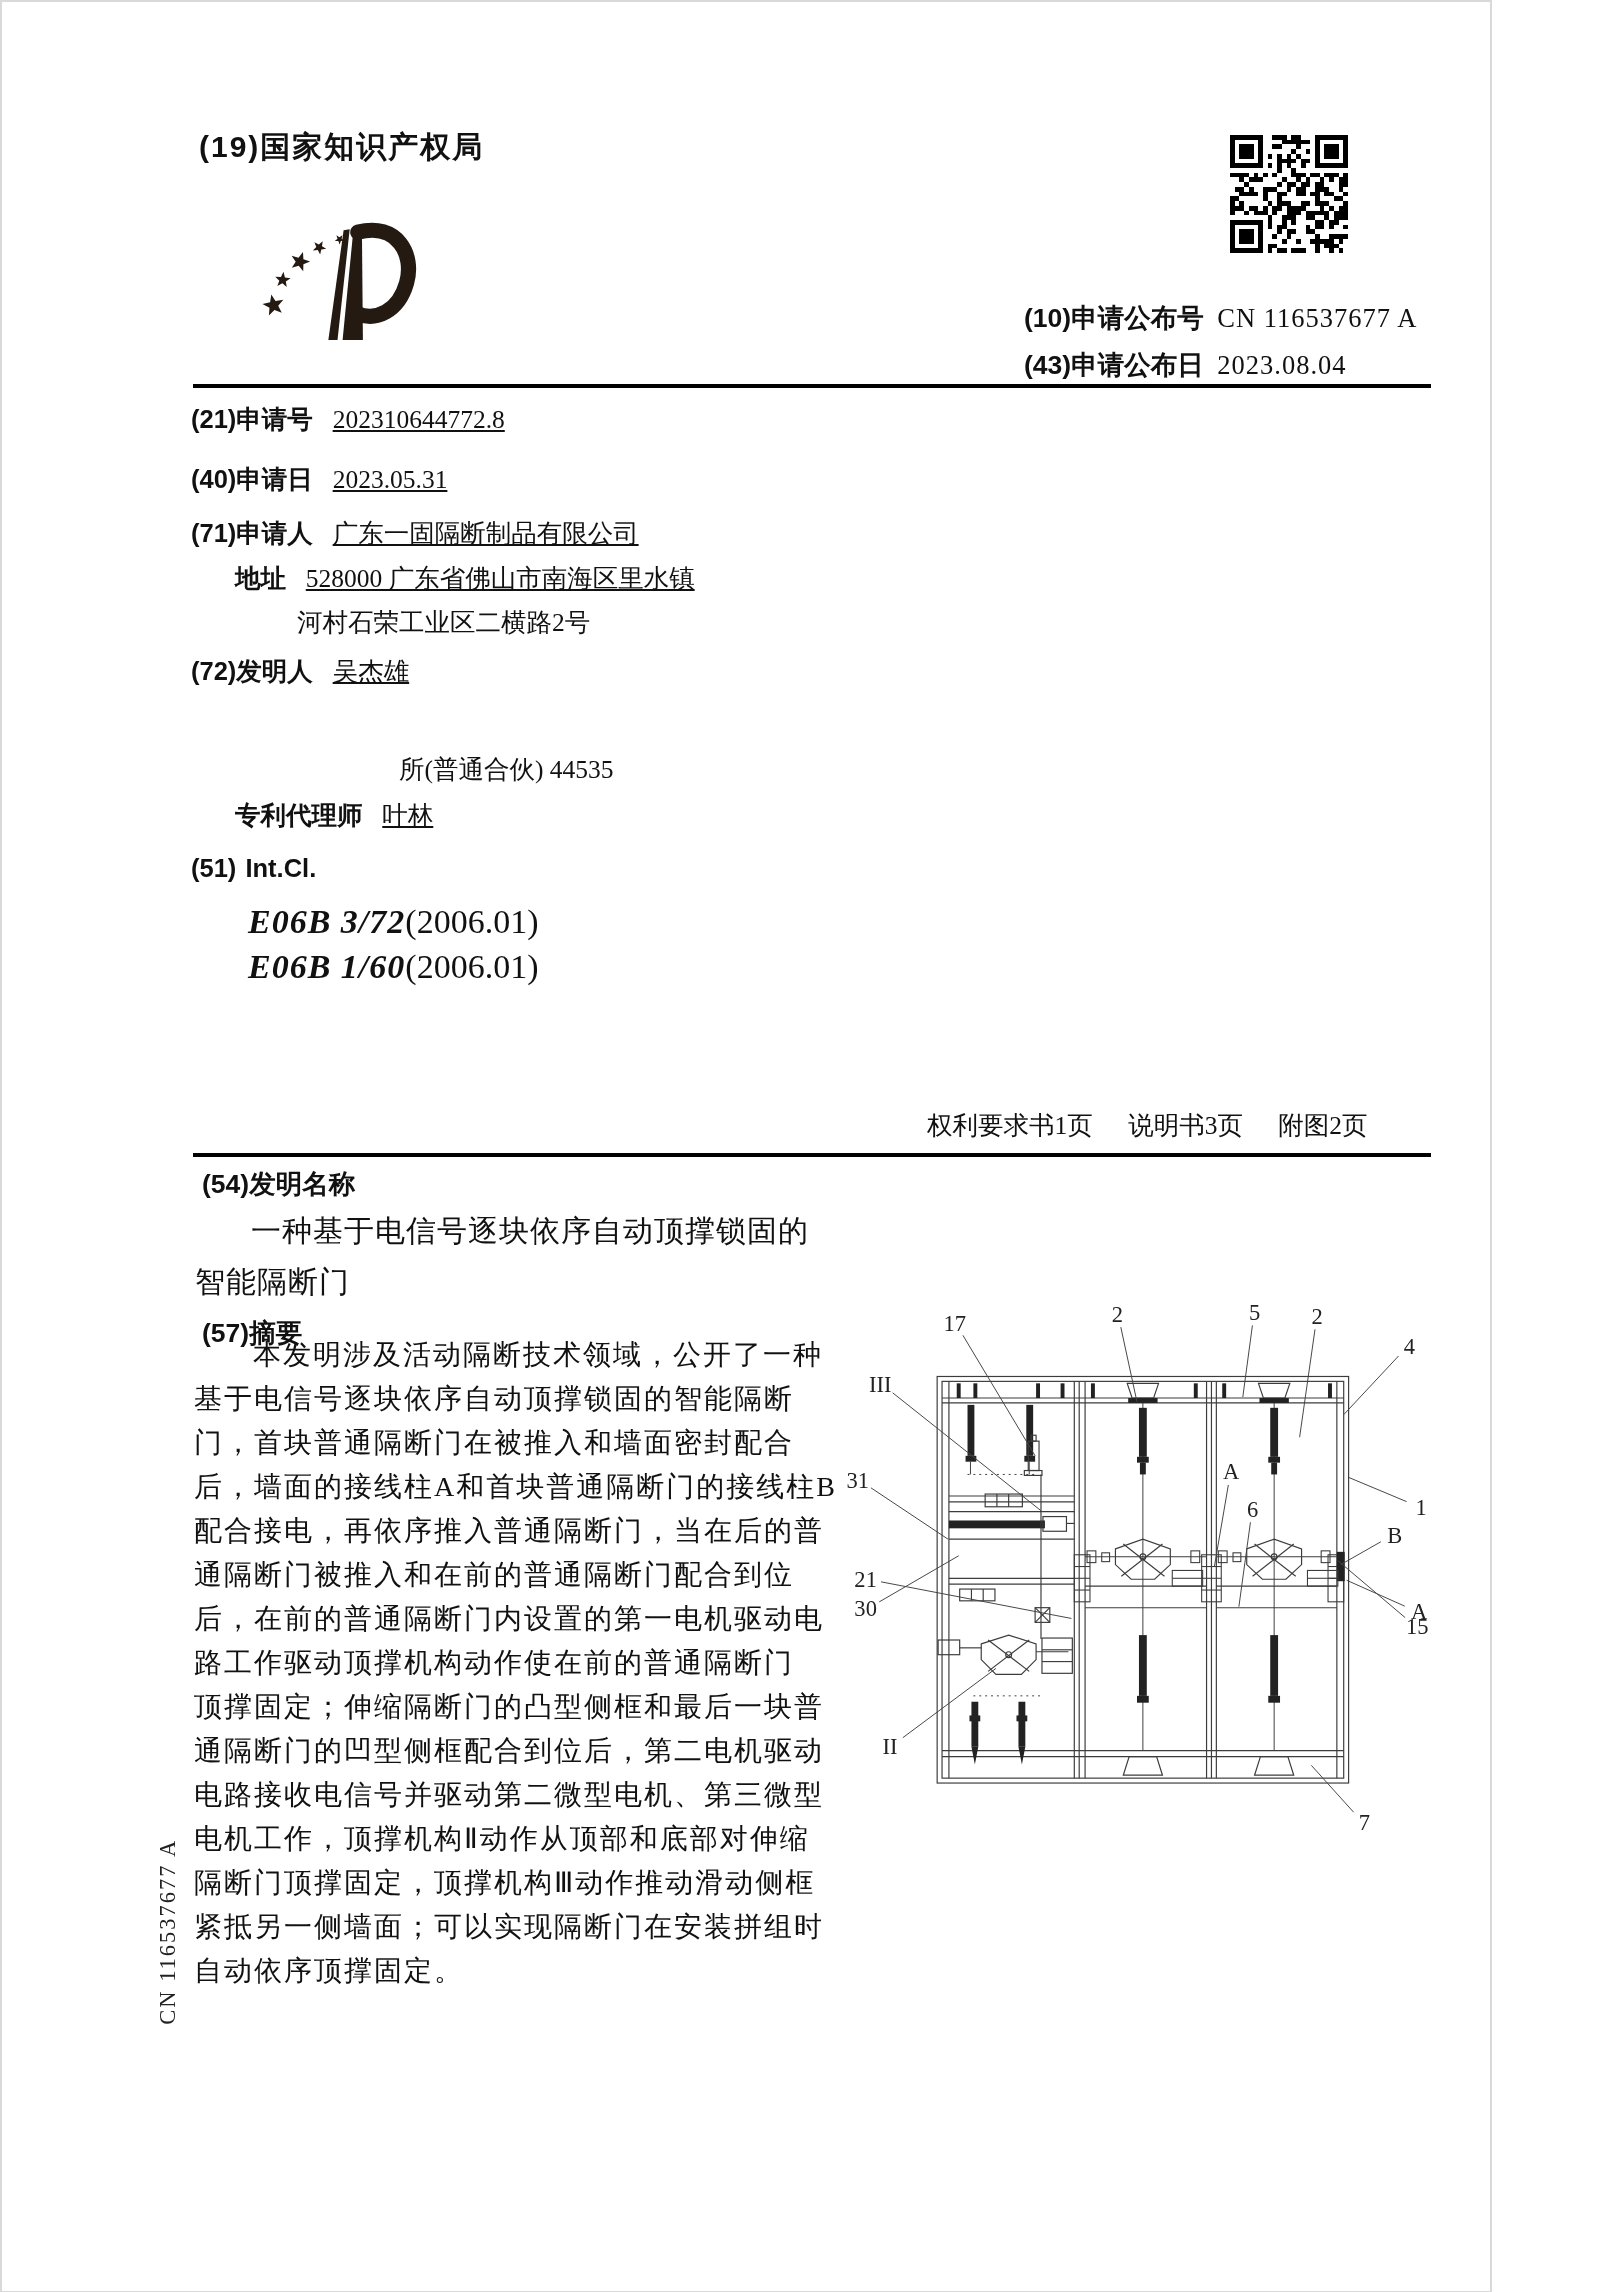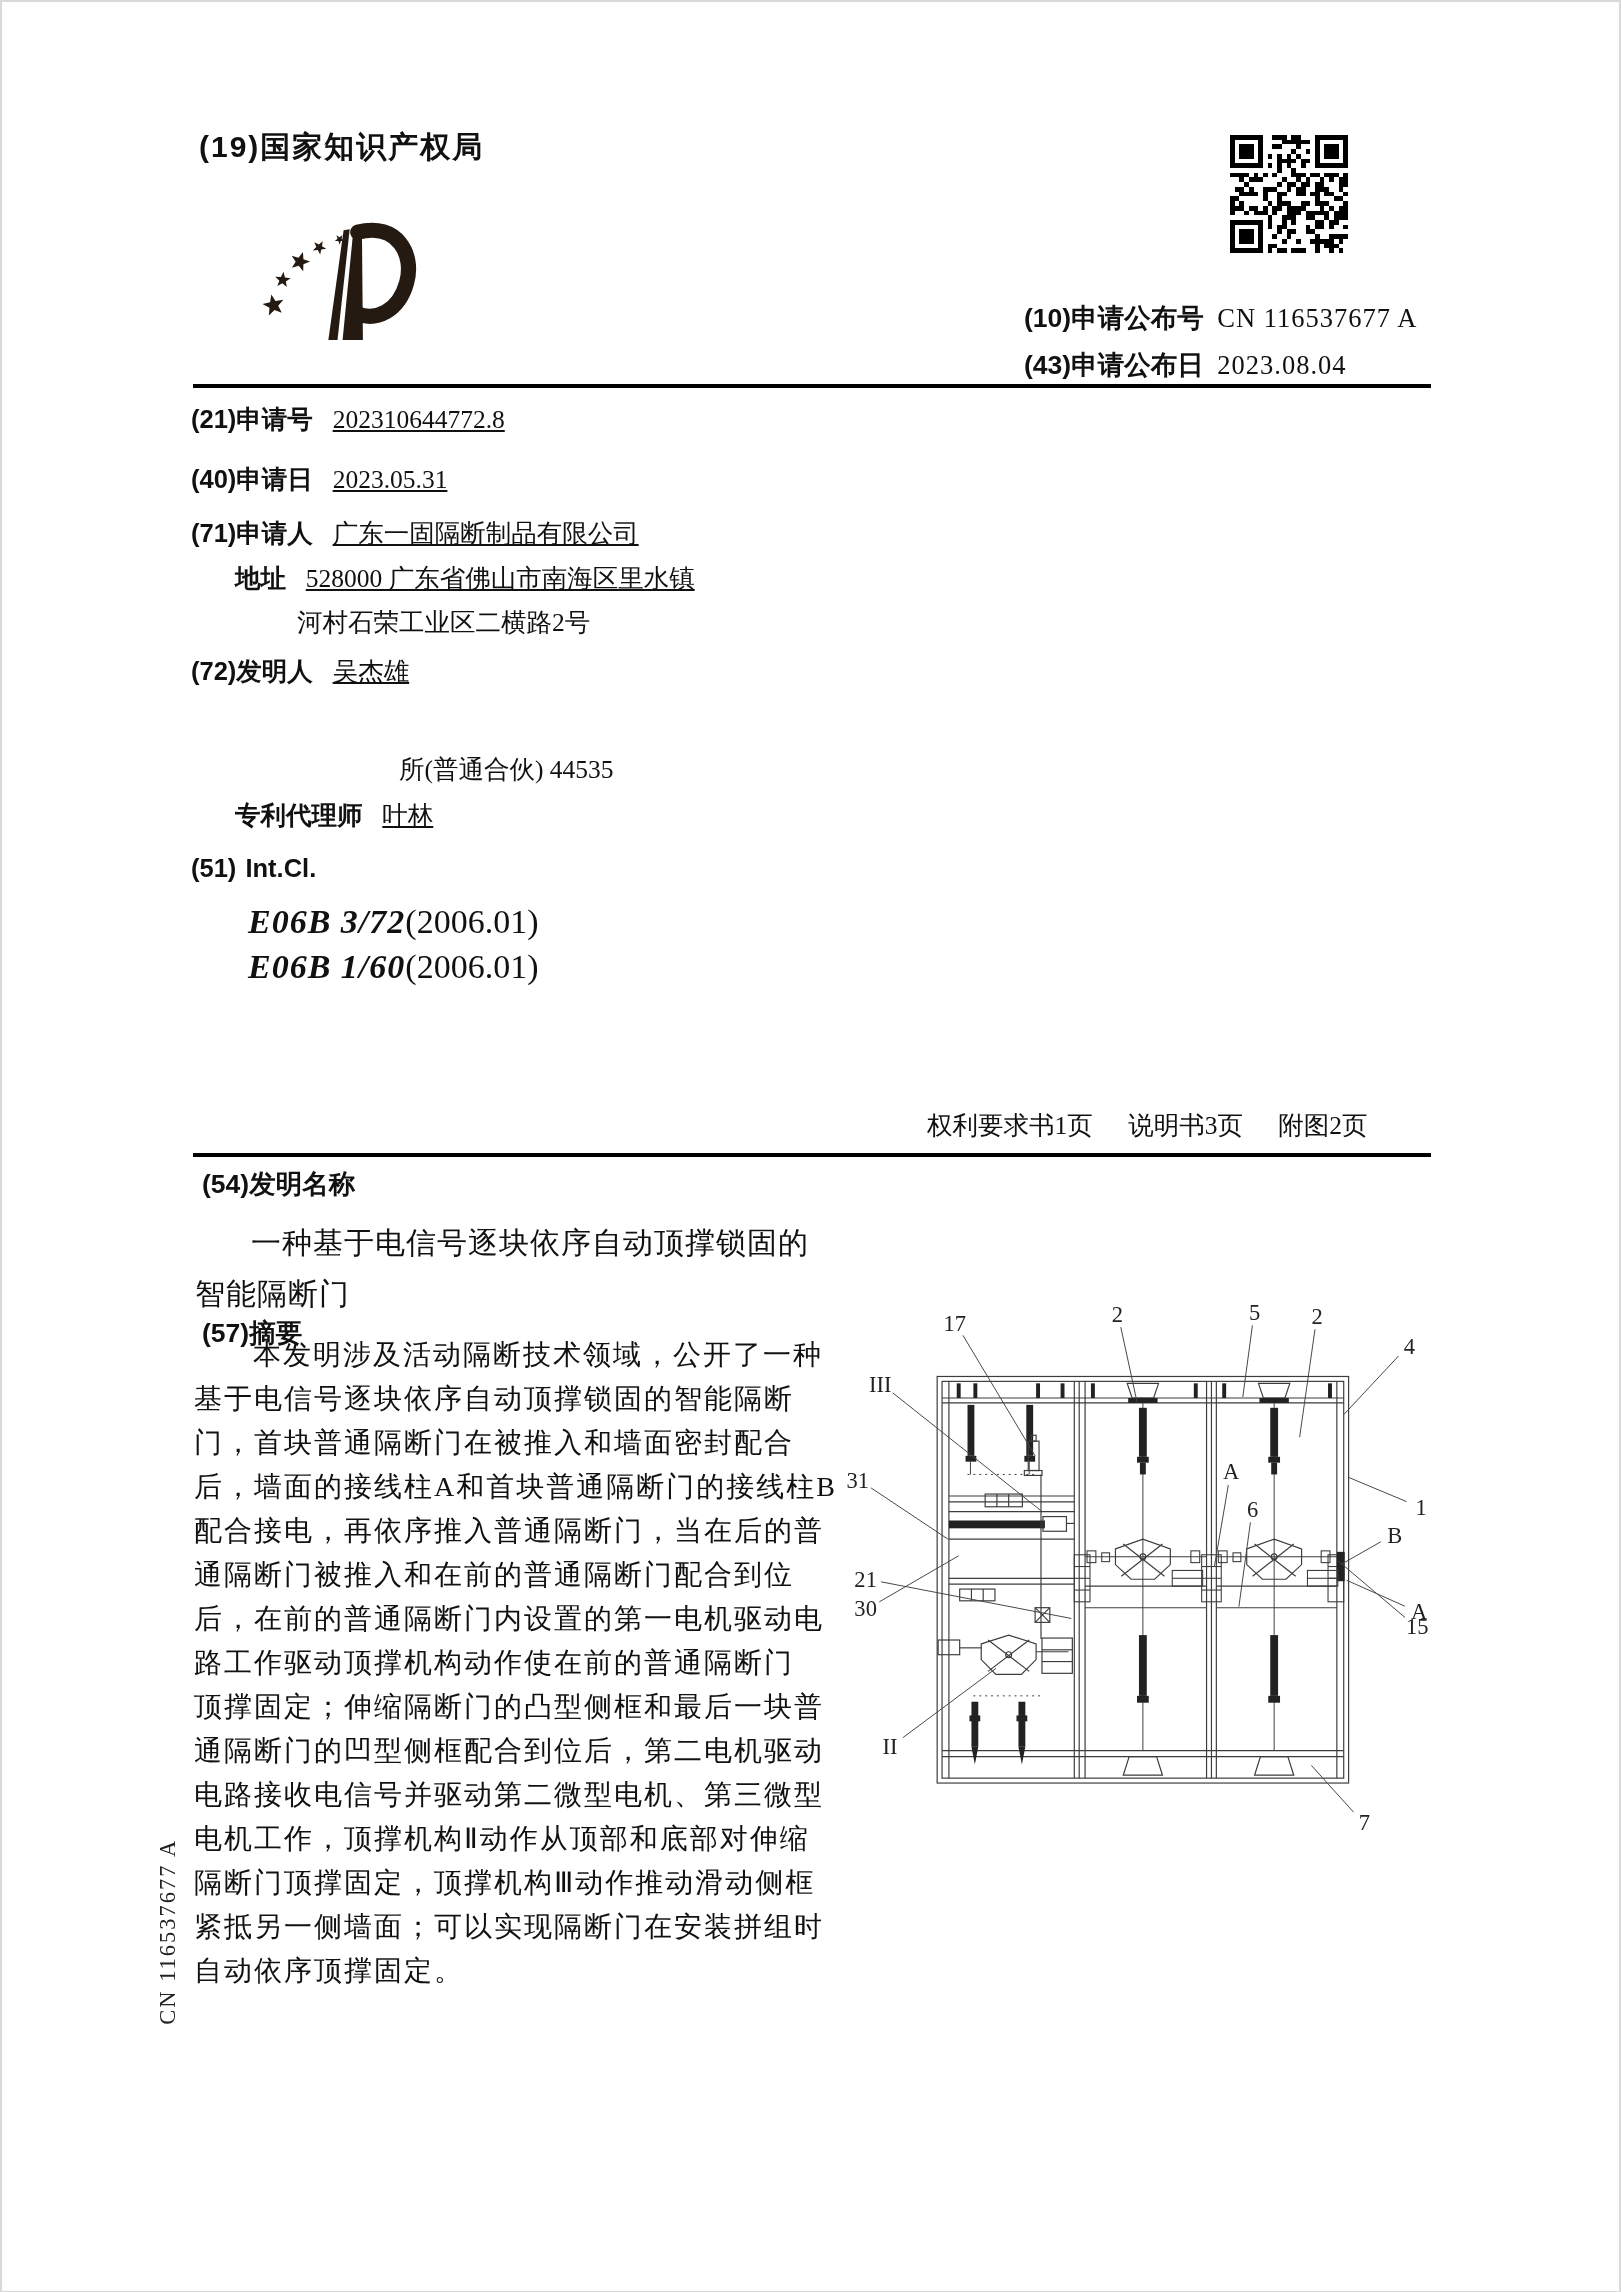--- a/index.html
+++ b/index.html
@@ -1,38 +1,38 @@
 <!DOCTYPE html>
 <html><head>
 <meta charset="utf-8">
 <style>
   html,body{margin:0;padding:0;background:#ffffff;}
   .page{
-    position:relative;width:1621px;height:2293px;background:#fff;
+    position:relative;width:1492px;height:2293px;background:#fff;
     font-family:"Liberation Sans",sans-serif;color:#111;overflow:hidden;
     box-shadow:inset 0 0 0 2px #d9d9d9;
   }
   .abs{position:absolute;white-space:nowrap;}
   .serif{font-family:"Liberation Serif","DejaVu Serif",serif;}
   .office-line{font-size:30px;font-weight:600;letter-spacing:2px;}
   .doc-type{font-size:43px;font-weight:bold;letter-spacing:4.9px;}
   .pub-label{font-size:26.5px;font-weight:bold;}
   .pub-value{font-size:26.5px;letter-spacing:1px;margin-left:13.7px;}
   .rule{position:absolute;background:#000;height:3.9px;}
   .bib-row{font-size:25.5px;}
   .bib-row .lbl{font-weight:bold;}
   .bib-row .val{font-family:"Liberation Serif","DejaVu Serif",serif;margin-left:12.7px;text-decoration:underline;}
   .cont{font-family:"Liberation Serif","DejaVu Serif",serif;font-size:25.5px;}
   .intcl-code{font-size:34px;}
   .intcl-code .code{font-family:"Liberation Serif",serif;font-style:italic;font-weight:bold;letter-spacing:1px;}
   .intcl-code .ver{font-family:"Liberation Serif",serif;}
   .pages-info{font-size:25.5px;font-family:"Liberation Serif","DejaVu Serif",serif;}
   .pages-info span{margin-right:29px;}
   .sec-label{font-size:26.5px;font-weight:bold;}
-  .invention-title{font-family:"Liberation Serif",serif;font-size:30px;letter-spacing:1px;margin-top:12px;}
+  .invention-title{font-family:"Liberation Serif",serif;font-size:30px;letter-spacing:1px;}
   .abstract{font-family:"Liberation Serif",serif;font-size:28px;letter-spacing:2px;}
   .abstract .abstract-line{height:44px;line-height:44px;white-space:nowrap;}
   .abstract .abstract-line:first-child{padding-left:59px;}
   .vtext{
     font-family:"Liberation Serif",serif;font-size:22.5px;letter-spacing:2px;
     width:235px;height:25.5px;text-align:center;transform:rotate(-90deg);color:#222;
   }
   svg text{font-family:"Liberation Serif","DejaVu Serif",serif;}
 </style>
 </head>

